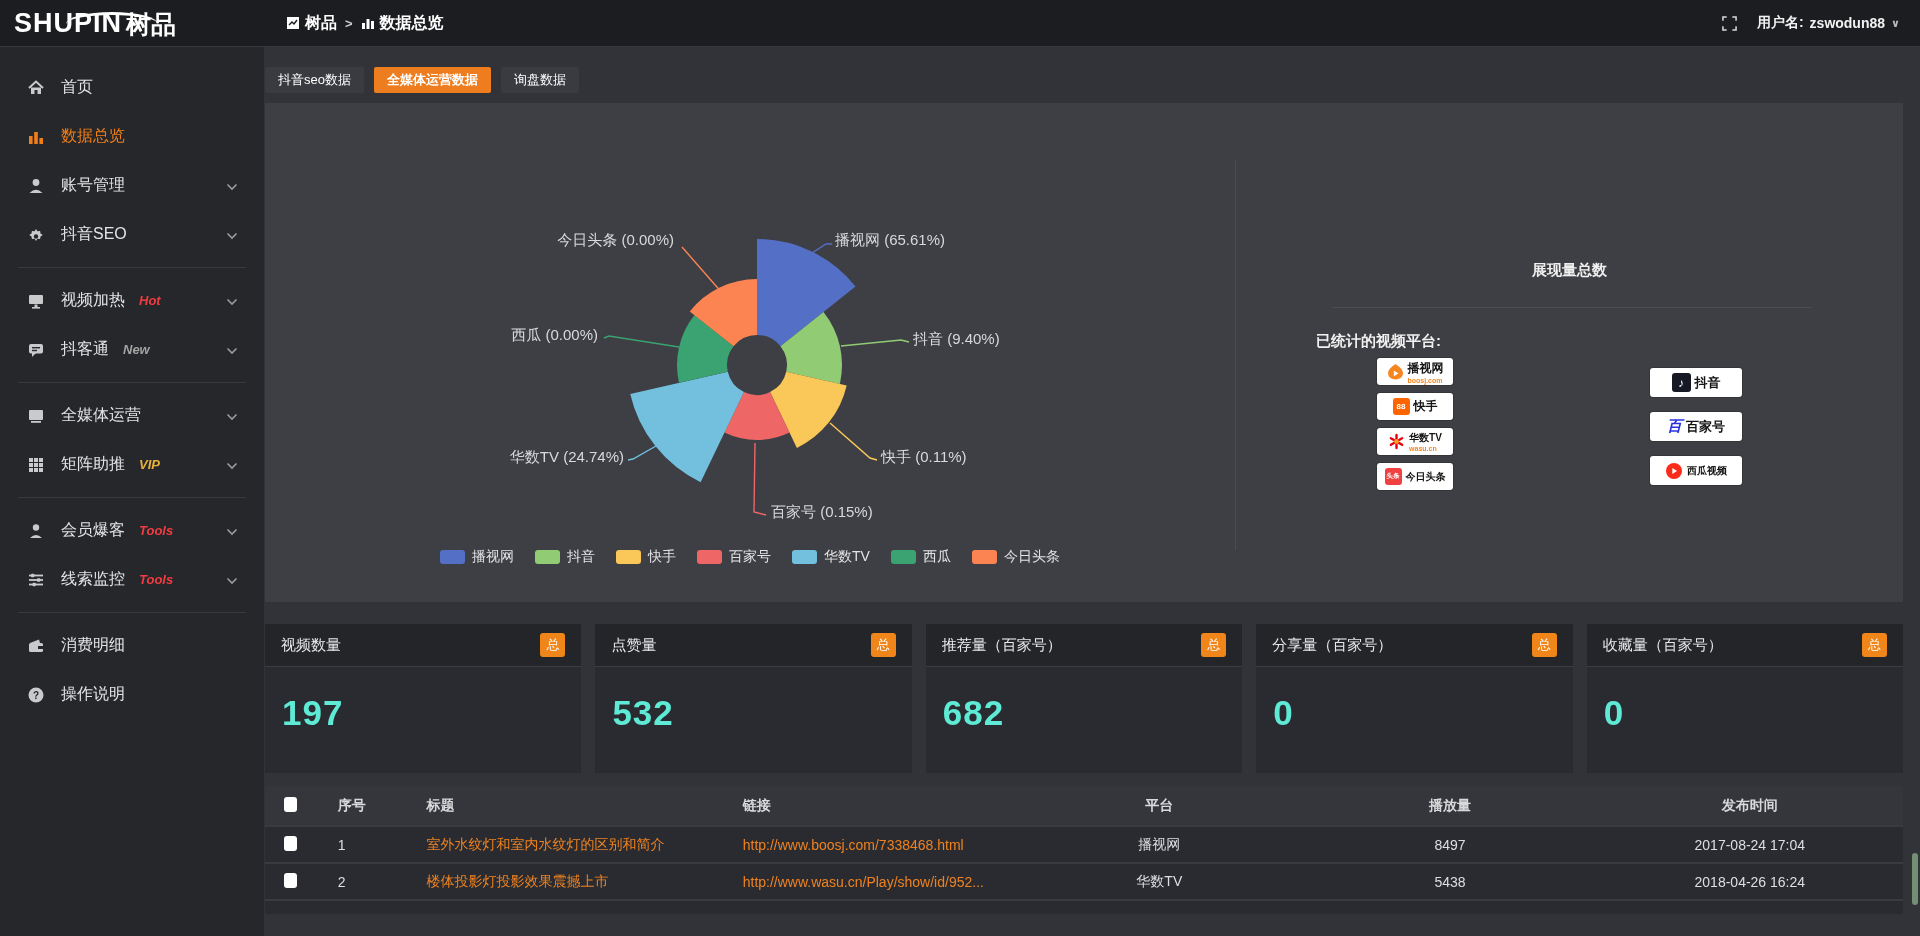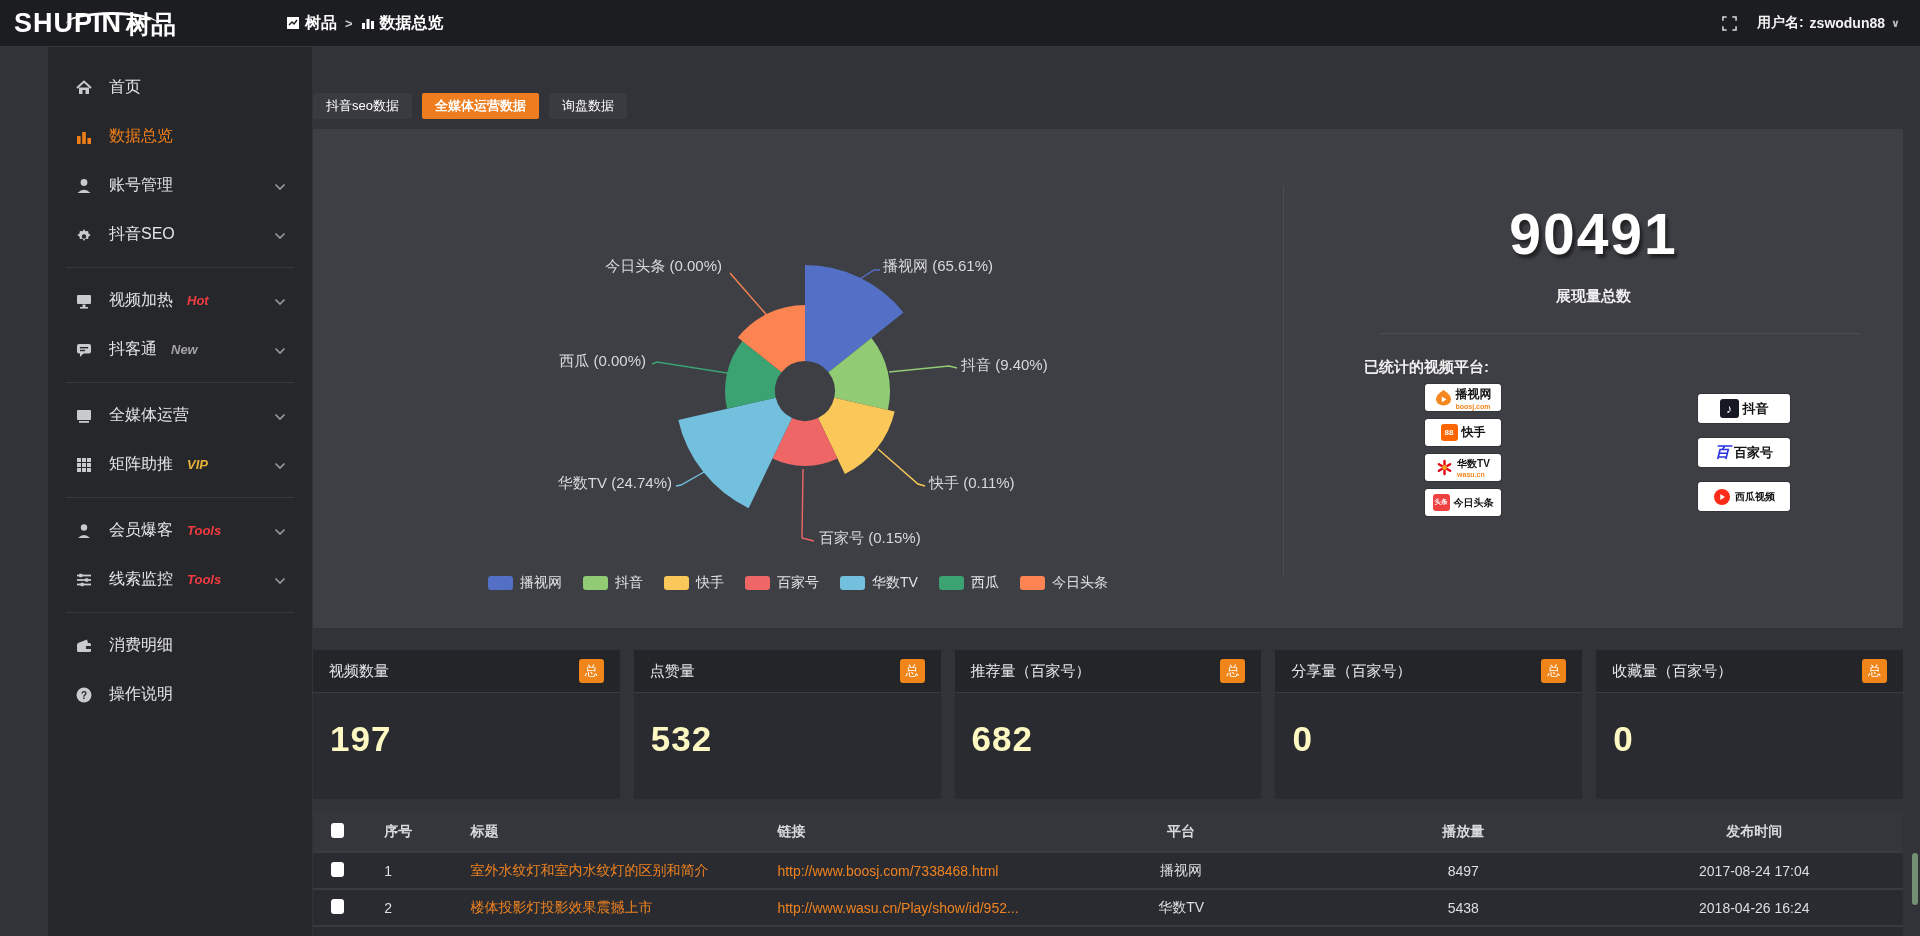--- a/index.html
+++ b/index.html
@@ -15,33 +15,33 @@
     border-top:3px solid #fff; border-radius:50% 50% 0 0 / 100% 100% 0 0; }
   .crumbs { display:flex; align-items:center; gap:8px; font-size:16px; font-weight:bold; color:#fff; margin-left:22px; }
   .crumb { display:flex; align-items:center; gap:5px; cursor:pointer; }
   .crumb-sep { color:#cfcfcf; font-size:13px; }
   .topbar-right { margin-left:auto; display:flex; align-items:center; gap:20px; padding-right:20px; }
   .fsicon { width:15px; height:15px; cursor:pointer; }
   .user { font-size:14px; font-weight:bold; color:#f2f2f2; display:flex; align-items:center; gap:6px; cursor:pointer; }
 
   
   .layout { display:flex; height:889px; }
-  .sidebar { width:264px; background:#26272b; padding-top:16px; flex:none;margin-left:48px; }
+  .sidebar { width:264px; background:#26272b; padding-top:16px; flex:none; }
   .side-item { height:49px; display:flex; align-items:center; padding:0 26px; font-size:16px;
     color:#e3e4e6; cursor:pointer; position:relative; }
   .side-item .sicon { width:20px; display:flex; justify-content:center; margin-right:15px; color:#c9cacc; }
   .side-item.active, .side-item.active .sicon { color:#f07f19; }
   .side-item .flag { font-style:italic; font-weight:bold; font-size:13px; margin-left:14px; }
   .side-item .chev { position:absolute; right:26px; color:#9a9b9e; }
   .side-div { height:1px; background:#38393e; margin:8px 18px; }
 
   .main { flex:1; padding:0 17px 0 1px; }
 
   
-  .tabs { margin-top:46px; display:flex; gap:10px; }
+  .tabs { margin-top:20px; display:flex; gap:10px; }
   .tab { height:26px; padding:0 13px; font-size:13px; color:#fff; background:#3a3b41;
     display:flex; align-items:center; border-radius:2px; cursor:pointer; }
   .tab.active { background:#ed7d1f; font-weight:bold; }
 
   
   .panel { margin-top:10px; height:499px; background:#3e3f44; display:flex; }
   .chart-left { width:970px; position:relative; flex:none; }
   .vdiv { width:1px; background:#4b4c52; margin:57px 0 52px 0; }
   .legend { position:absolute; left:0; top:445px; width:970px; display:flex; justify-content:center; gap:21px; }
   .lg-item { display:flex; align-items:center; gap:7px; font-size:14px; color:#e2e3e5; cursor:pointer; }
@@ -60,21 +60,21 @@
   .pbadge .sub { display:block; font-size:7px; line-height:1; font-style:normal; }
   .sq { border-radius:3px; display:flex; align-items:center; justify-content:center; color:#fff; font-weight:bold; }
 
   
   .cards { margin-top:22px; display:flex; gap:14px; }
   .card { flex:1; background:#2a2b30; height:149px; }
   .card-head { height:43px; background:#242529; display:flex; align-items:center; justify-content:space-between;
     padding:0 16px; border-bottom:1px solid #3c3d43; }
   .card-title { font-size:15px; color:#e8e9eb; }
   .badge-total { background:#f08519; color:#fff; font-size:13px; padding:3px 6px; border-radius:3px; cursor:pointer; }
-  .card-num { font-size:35px; font-weight:bold; color:#fef9c3; padding:26px 0 0 17px; letter-spacing:1px; }
+  .card-num { font-size:35px; font-weight:bold; color:#5eead4; padding:26px 0 0 17px; letter-spacing:1px; }
 
   
   .tablewrap { margin-top:13px; }
   table { width:100%; border-collapse:collapse; table-layout:fixed; }
   thead th { height:40px; background:#35363c; font-size:14px; font-weight:bold; color:#d8d9db;
     border-bottom:2px solid #3a3b41; }
   tbody td { height:37px; background:#2a2b30; font-size:14px; color:#dedfe1; border-bottom:2px solid #3a3b41; }
   th.c1,td.c1 { text-align:center; }
   th.c2,td.c2 { text-align:left; padding-left:22px; }
   th.c3,td.c3, th.c4,td.c4 { text-align:left; padding-left:24px; overflow:hidden; white-space:nowrap; text-overflow:ellipsis; }
@@ -352,21 +352,20 @@
               <span>西瓜</span>
             </div>
             <div class="lg-item">
               <span class="lg-swatch" style="background:#FC8452"></span>
               <span>今日头条</span>
             </div>
           </div>
       </div>
       <div class="vdiv"></div>
       <div class="summary">
-        <div class="big-num">90491</div>
         <div class="big-label">展现量总数</div>
         <div class="sum-hr"></div>
         <div class="plat-label">已统计的视频平台:</div>
         <div class="pcol" style="left:141px; top:255px;" id="pcol-left">
             <div class="pbadge" style="width: 76px; height: 27px; margin-bottom: 8px;">
               <span style="display:flex">
                 <svg width="17" height="17" viewBox="0 0 17 17">
                   <path d="M8.5 1 C13 4 16 7 16 10.5 A7.5 6 0 0 1 1 10.5 C1 7 4 4 8.5 1 Z" fill="#f6861f"></path>
                   <path d="M6.8 7.5 L11.5 10.4 L6.8 13.3 Z" fill="#fff"></path>
                 </svg>

